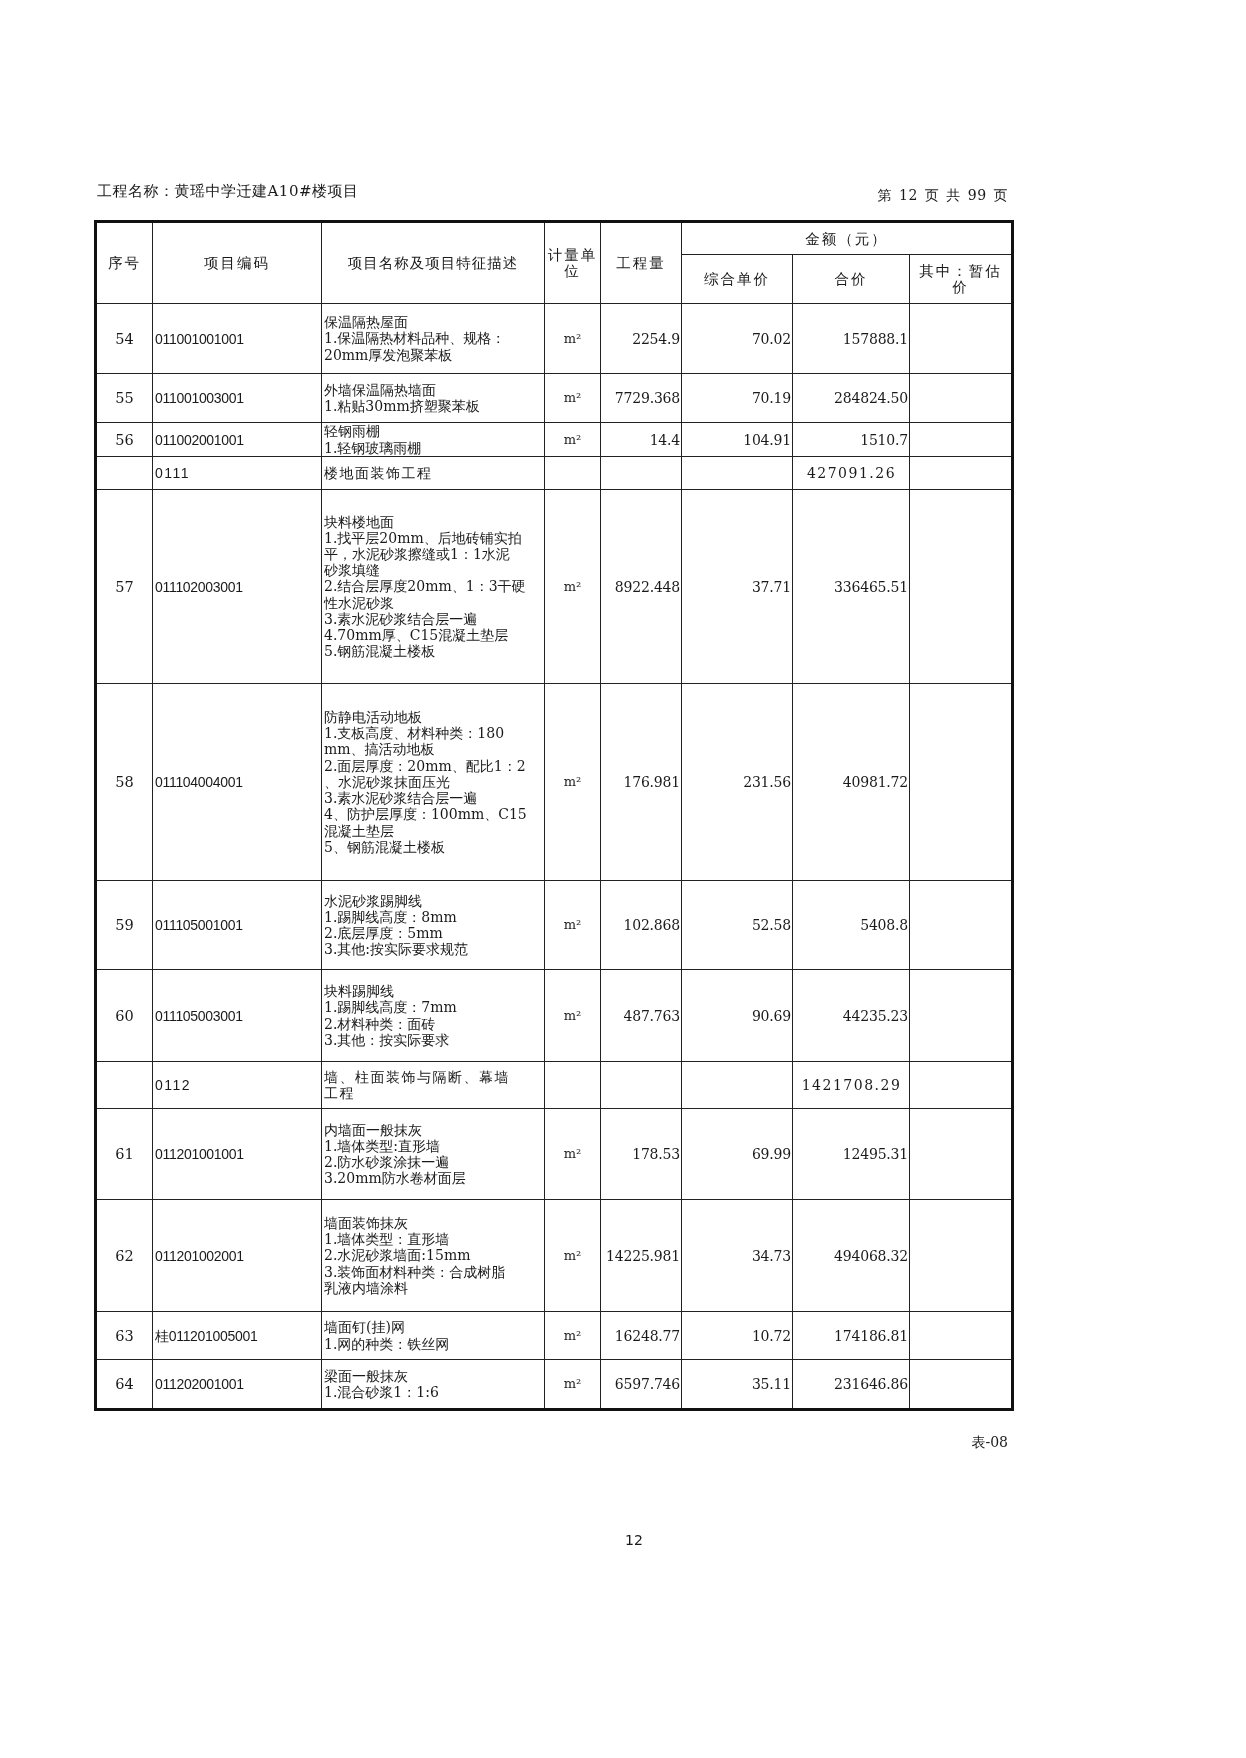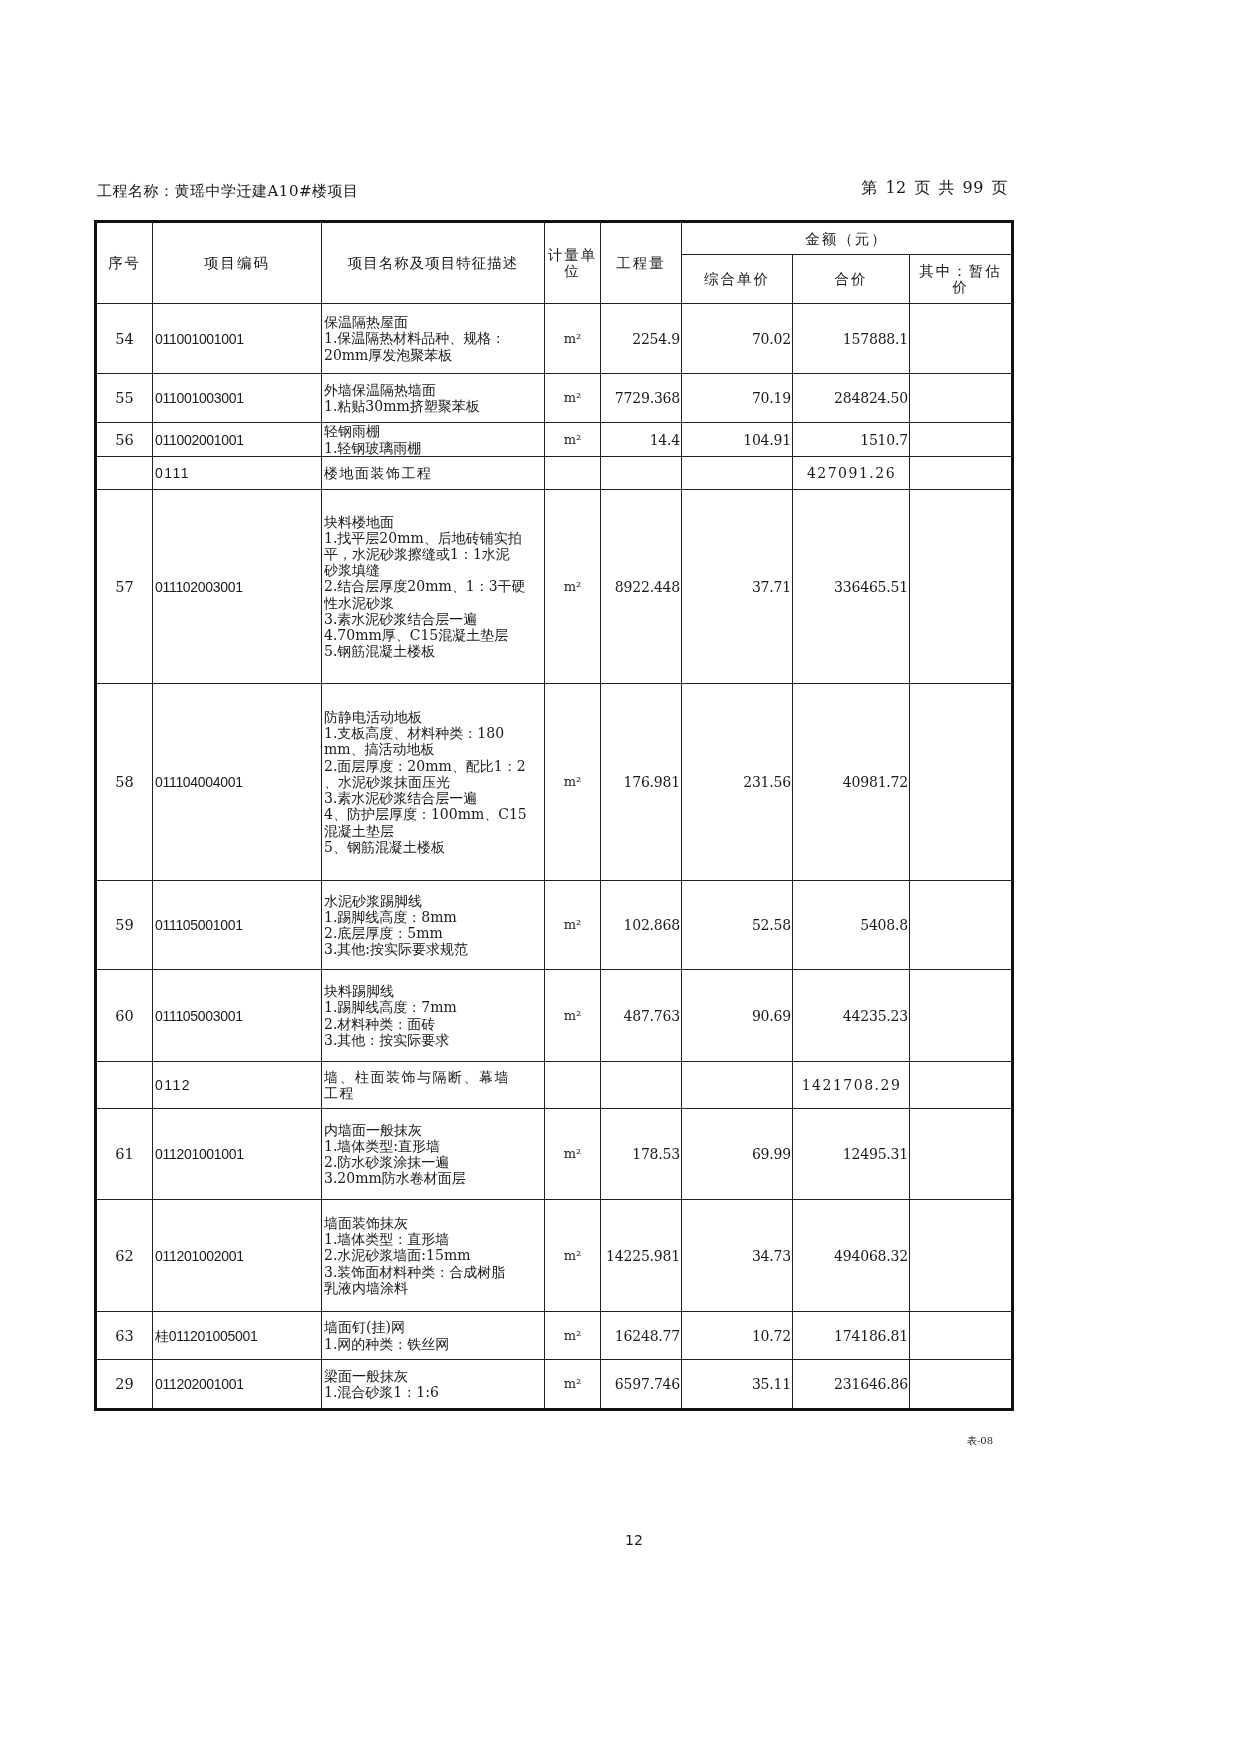--- a/index.html
+++ b/index.html
@@ -6,22 +6,22 @@
     body {
       width: 1246px; height: 1758px; position: relative; overflow: hidden;
       font-family: "DejaVu Serif", "Liberation Serif", serif;
       color: #1a1a1a;
     }
     .project-line {
       position: absolute; left: 97px; top: 182px;
       font-size: 15px; letter-spacing: 0.5px;
     }
     .page-info {
-      position: absolute; right: 238px; top: 178px;
-      font-size: 16px; letter-spacing: 0.5px; word-spacing: 2px;
+      position: absolute; right: 238px; top: 187px;
+      font-size: 14px; letter-spacing: 0.5px; word-spacing: 2px;
     }
     table.boq {
       position: absolute; left: 94px; top: 220px;
       border-collapse: collapse; table-layout: fixed;
       width: 917px;
       border: 3px solid #111;
     }
     table.boq td, table.boq th {
       border: 1.5px solid #222;
       padding: 0 2px;
@@ -34,22 +34,22 @@
     table.boq td.seq { text-align: center; vertical-align: middle; }
     table.boq td.code { text-align: left; vertical-align: middle; font-family: Liberation Sans, sans-serif; font-size: 14px; letter-spacing: -0.3px; }
     table.boq td.desc { text-align: left; vertical-align: middle; white-space: pre-line; font-size: 14px; line-height: 16.2px; }
     table.boq td.desc.section { letter-spacing: 1.5px; }
     table.boq td.unit { text-align: center; vertical-align: middle; font-size: 13px; }
     table.boq td.num { text-align: right; vertical-align: middle; padding-right: 1px; font-size: 14px; letter-spacing: -0.2px; }
     table.boq td.num.section-total { letter-spacing: 1.5px; text-align: center; }
     .hdr-unit { line-height: 15px; font-family: Liberation Serif, serif; }
     .hdr-est { line-height: 15px; letter-spacing: 3px; }
     .form-code {
-      position: absolute; right: 253px; top: 1434px;
-      font-size: 10px;
+      position: absolute; right: 238px; top: 1434px;
+      font-size: 14px;
       text-align: right;
     }
     .page-number {
       position: absolute; left: 0; right: 0; top: 1532px;
       text-align: center; font-size: 14px; font-family: "DejaVu Sans", sans-serif; margin-left: 22px;
     }
   </style>
 </head>
 <body>
 
@@ -232,21 +232,21 @@
       <td class="code">桂011201005001</td>
       <td class="desc">墙面钉(挂)网
 1.网的种类：铁丝网</td>
       <td class="unit">m²</td>
       <td class="num">16248.77</td>
       <td class="num">10.72</td>
       <td class="num">174186.81</td>
       <td class="num"></td>
     </tr>
     <tr style="height:50px">
-      <td class="seq">29</td>
+      <td class="seq">64</td>
       <td class="code">011202001001</td>
       <td class="desc">梁面一般抹灰
 1.混合砂浆1：1:6</td>
       <td class="unit">m²</td>
       <td class="num">6597.746</td>
       <td class="num">35.11</td>
       <td class="num">231646.86</td>
       <td class="num"></td>
     </tr>
   </tbody>

